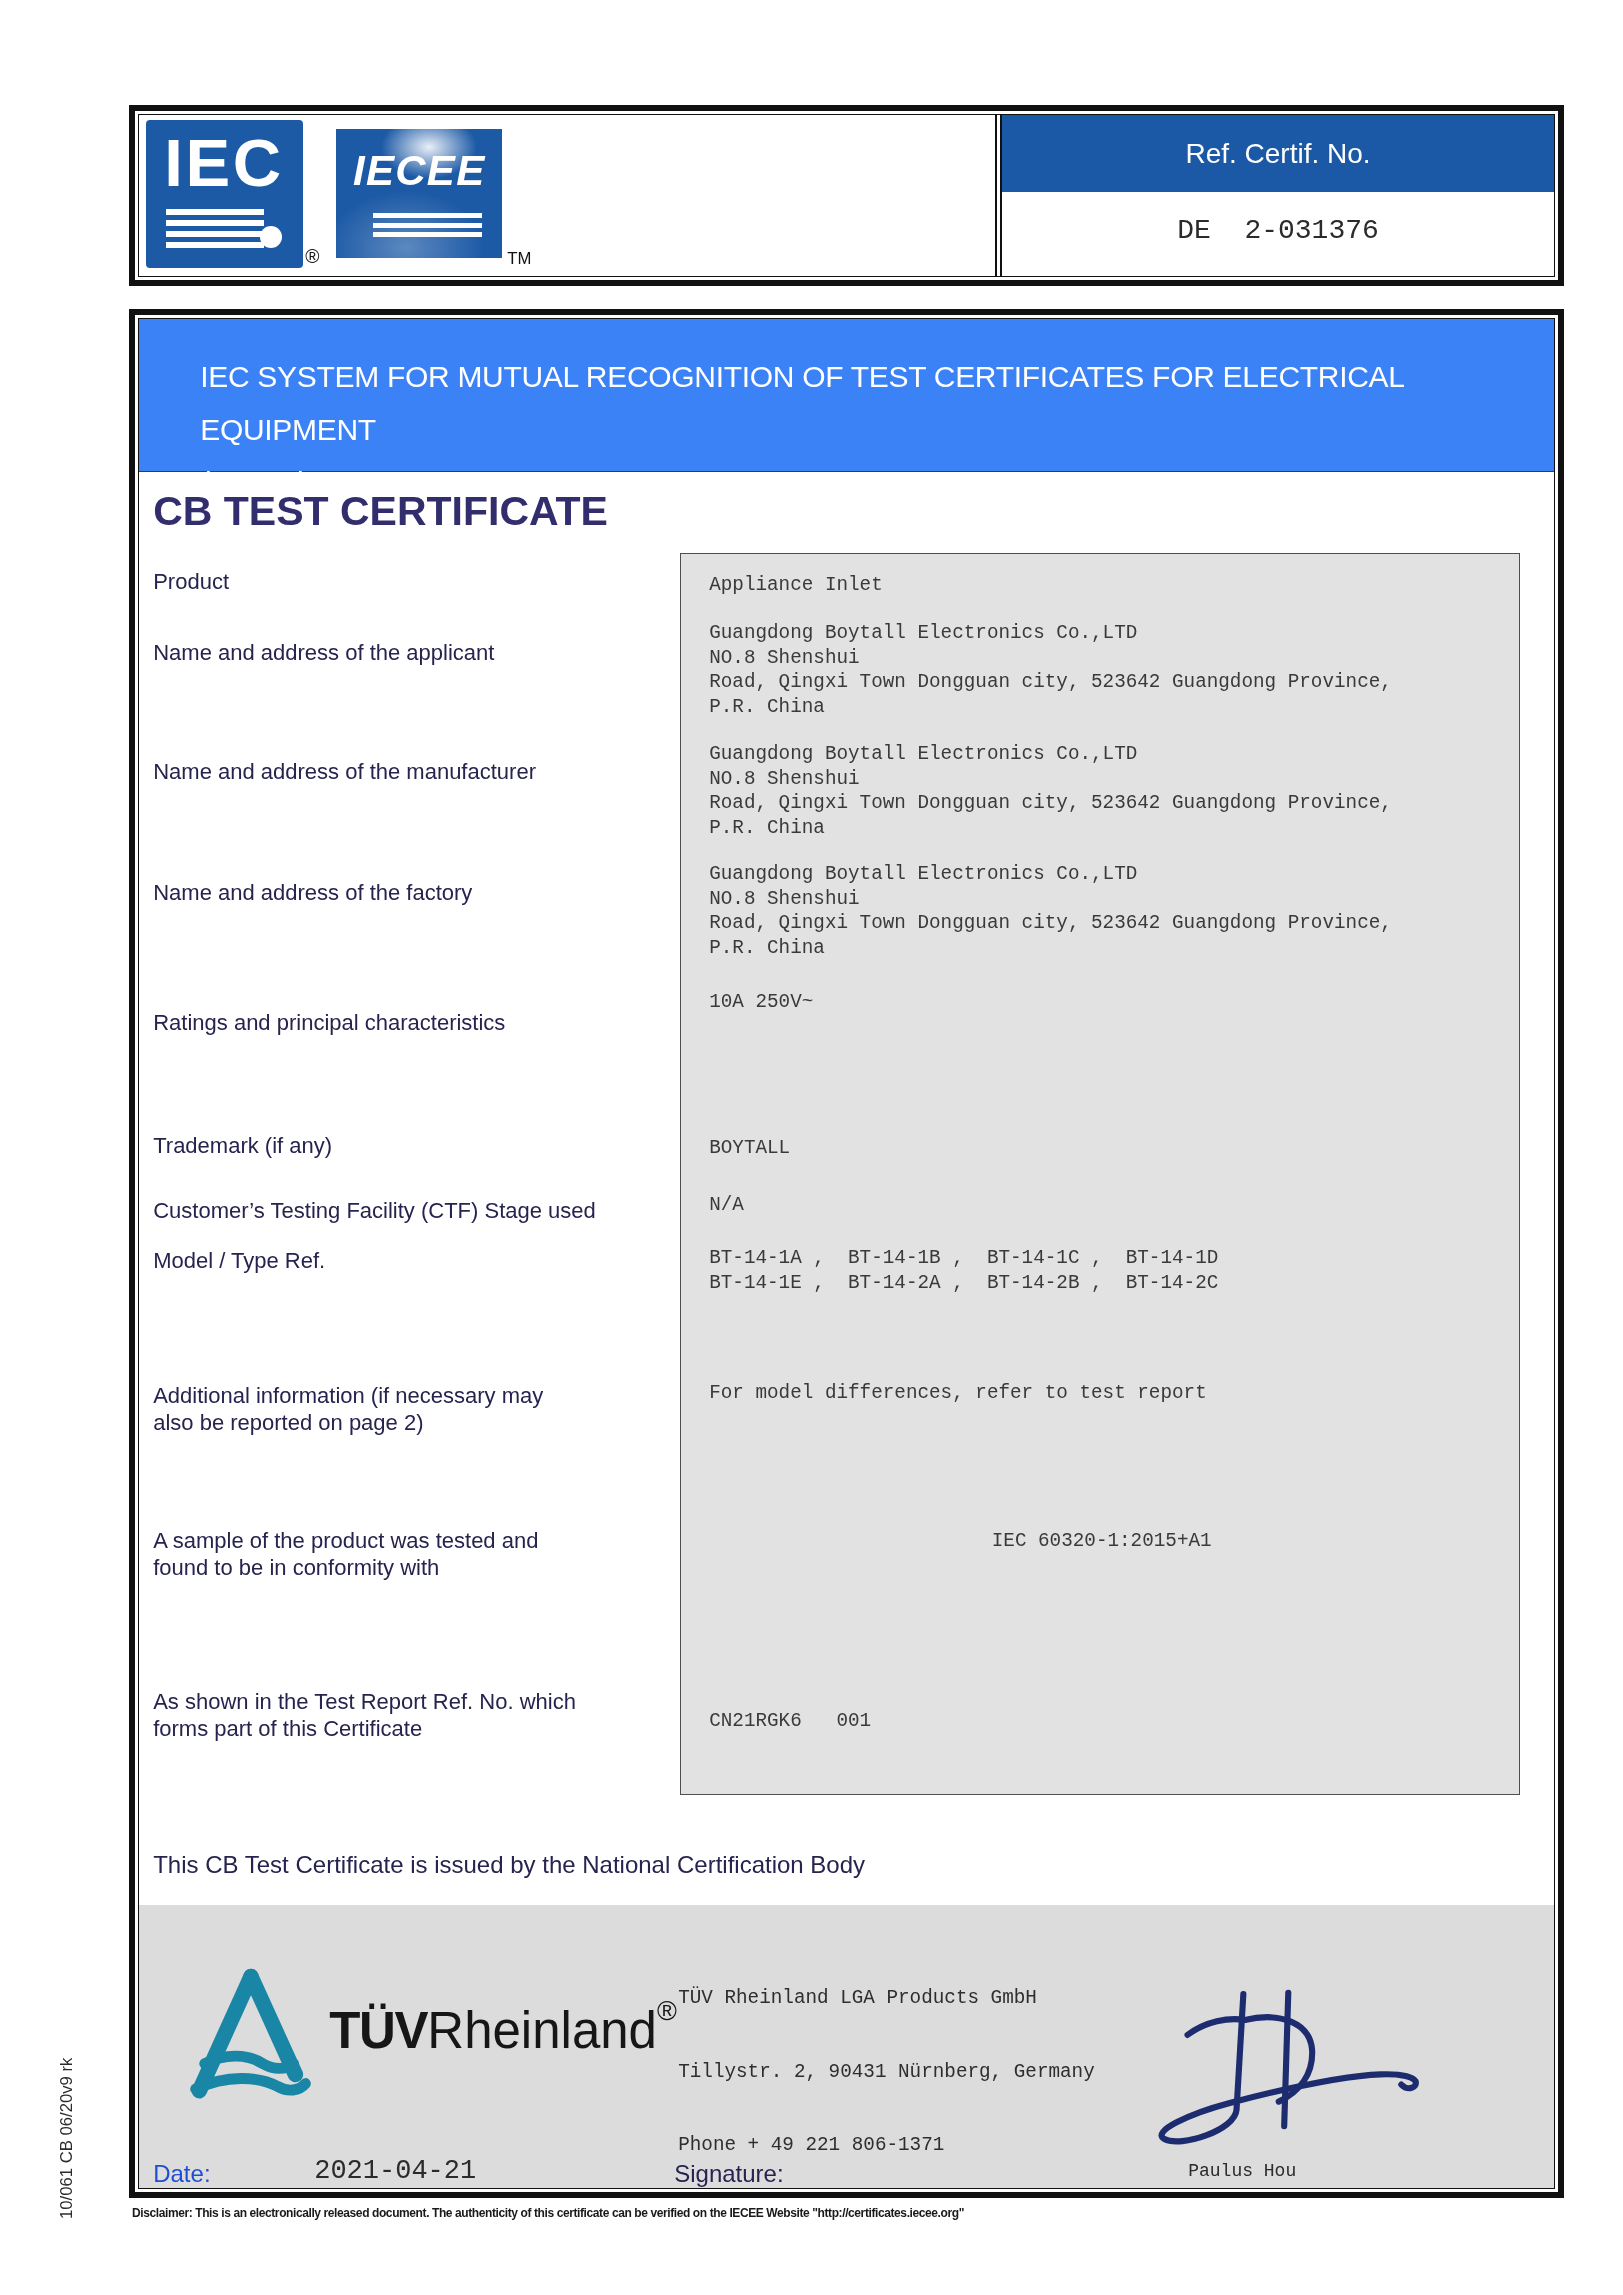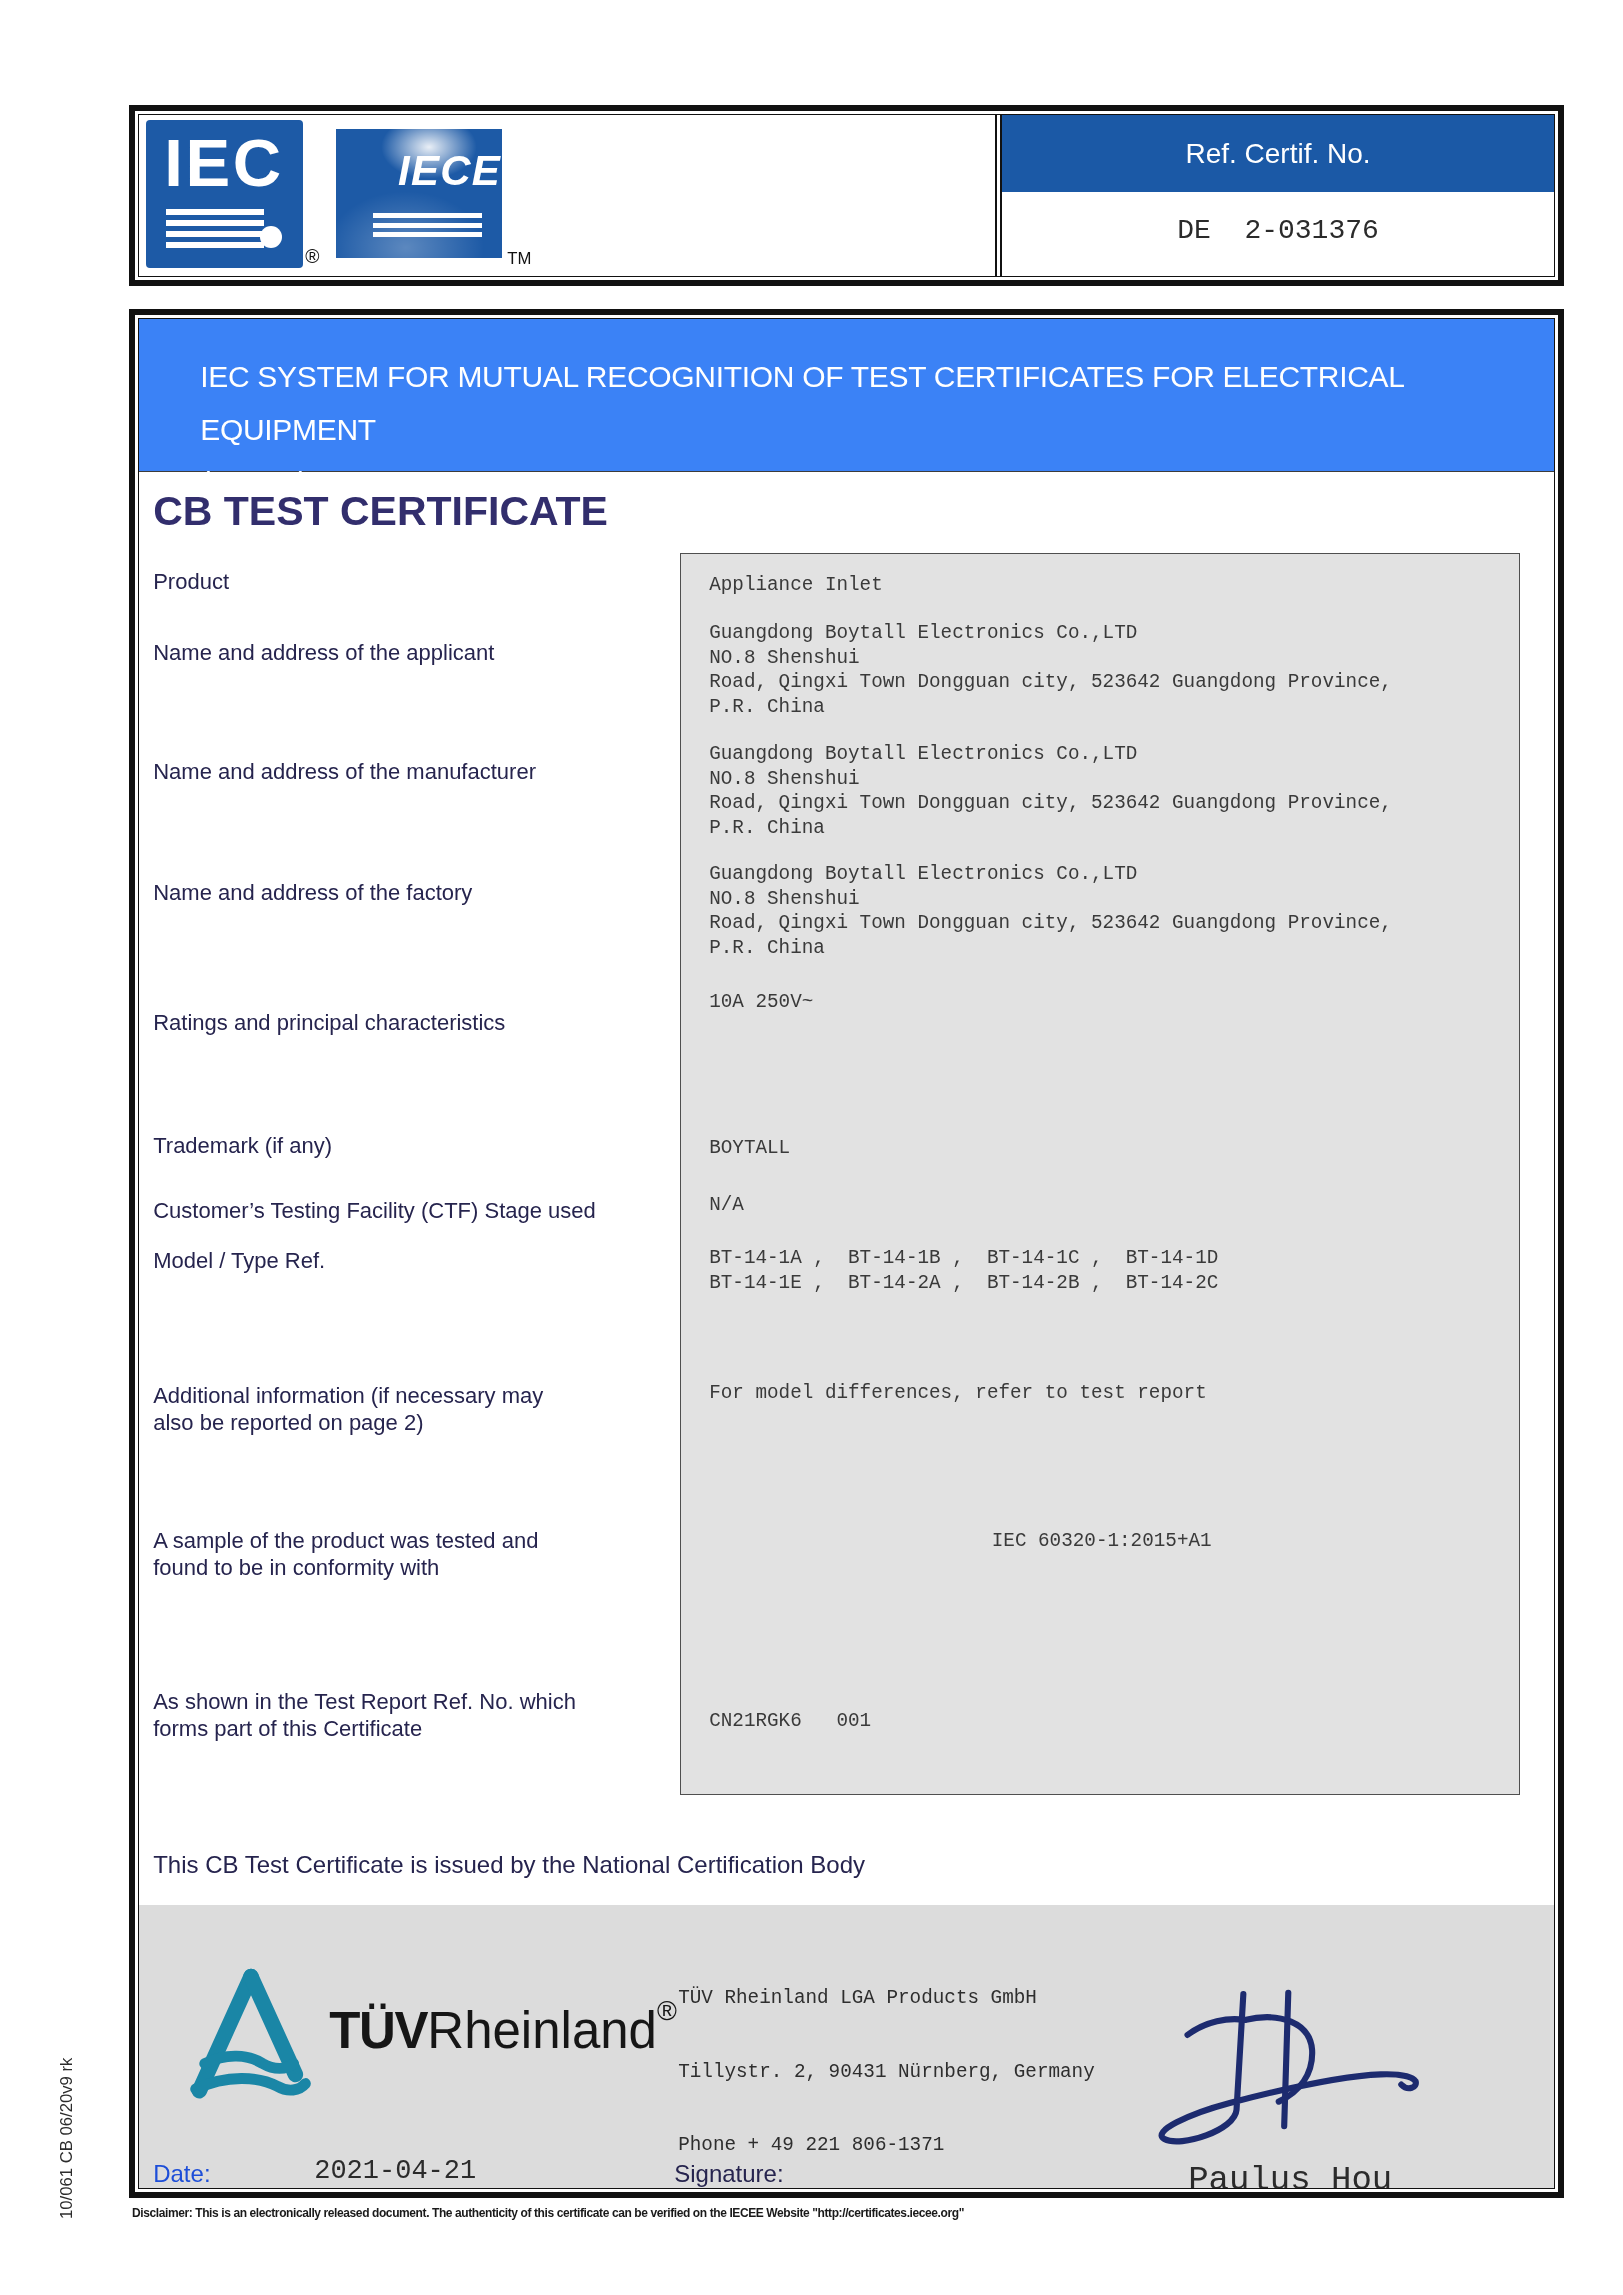--- a/index.html
+++ b/index.html
@@ -19,21 +19,21 @@
   .iec-bars{position:absolute;left:20.6px;top:89px;width:116px;}
   .iec-bar{height:5.8px;background:#ffffff;margin-bottom:5.1px;width:98px;}
   .iec-dot{position:absolute;right:0px;top:16.7px;width:22px;height:22px;border-radius:50%;background:#ffffff;}
   .reg-mark{position:absolute;left:166px;top:131px;font-size:19.3px;color:#111;}
   .iecee-logo{position:absolute;left:197px;top:14px;width:166px;height:129px;
     background:
       radial-gradient(ellipse 77px 51px at 56% 14%, rgba(255,255,255,0.9), rgba(255,255,255,0) 62%),
       radial-gradient(ellipse 135px 97px at 42% 92%, rgba(255,255,255,0.28), rgba(255,255,255,0) 58%),
       #1d5aa6;}
   .iecee-text{position:absolute;left:0;top:18px;width:100%;text-align:center;color:#ffffff;
-    font-size:42px;font-weight:bold;font-style:italic;letter-spacing:1.3px;padding-left:45px;}
+    font-size:42px;font-weight:bold;font-style:italic;letter-spacing:1.3px;}
   .iecee-bars{position:absolute;left:37px;top:84px;width:109px;}
   .iecee-bar{height:5.1px;background:#ffffff;margin-bottom:4.5px;}
   .tm-mark{position:absolute;left:368px;top:134px;font-size:16.7px;color:#111;}
   .ref-cell{position:absolute;left:856px;top:0;right:0;bottom:0;border-left:7px double #111;background:#ffffff;}
   .ref-header{position:absolute;left:0;top:0;width:100%;height:77px;background:#1b59a6;
     color:#ffffff;font-size:28px;line-height:77px;text-align:center;}
   .ref-value{position:absolute;left:0;top:77px;width:100%;height:78px;color:#2b2b2b;
     font-family:"Liberation Mono",monospace;font-size:28px;line-height:78px;text-align:center;white-space:pre;}
 
   
@@ -59,21 +59,21 @@
   .tuv-logo{position:absolute;left:44px;top:59px;width:136px;height:143px;}
   .brand-text{position:absolute;left:190px;top:91px;font-size:51px;color:#161616;white-space:nowrap;}
   .brand-bold{font-weight:bold;letter-spacing:-1.3px;}
   .brand-reg{font-size:27px;vertical-align:28px;}
   .contact{position:absolute;left:539px;top:32px;font-family:"Liberation Mono",monospace;
     font-size:19.3px;line-height:24.5px;color:#2e2e2e;white-space:pre;}
   .signature-svg{position:absolute;left:1001px;top:70px;width:302px;height:177px;}
   .date-label{position:absolute;left:14px;top:255px;font-size:24px;color:#1d4ed8;}
   .date-value{position:absolute;left:175px;top:251px;font-family:"Liberation Mono",monospace;font-size:27px;color:#2b2b2b;}
   .sig-label{position:absolute;left:535px;top:255px;font-size:24px;color:#26244e;}
-  .signatory{position:absolute;left:1049px;top:256px;font-family:"Liberation Mono",monospace;font-size:34px;color:#2b2b2b;}
+  .signatory{position:absolute;left:1049px;top:256px;font-family:"Liberation Mono",monospace;font-size:18px;color:#2b2b2b;}
 
   
   .disclaimer{position:absolute;left:132px;top:2206px;width:1351px;font-size:12px;font-weight:bold;color:#1a1a1a;letter-spacing:-0.4px;}
   .side-note{position:absolute;left:57px;top:2219px;transform:rotate(-90deg);transform-origin:0 0;
     font-size:16.7px;color:#2c2c2c;white-space:nowrap;}
 </style>
 </head>
 <body>
 
 <div class="frame-outer" id="top-box">

